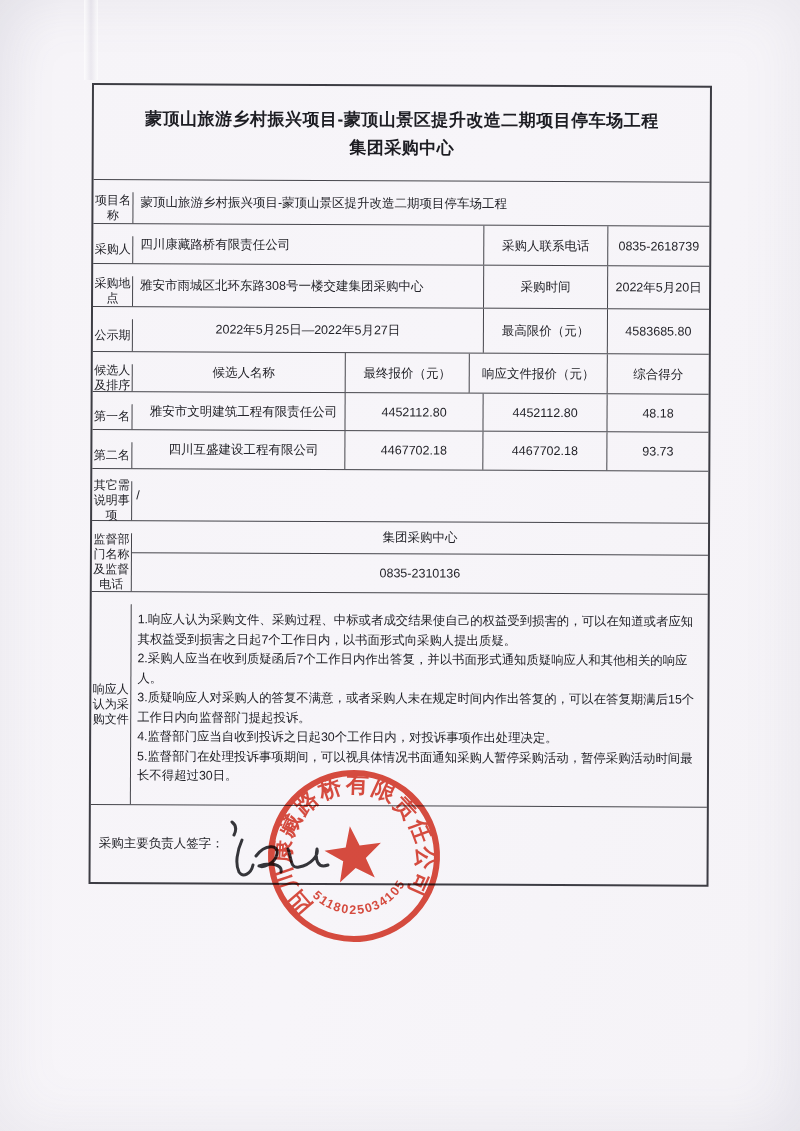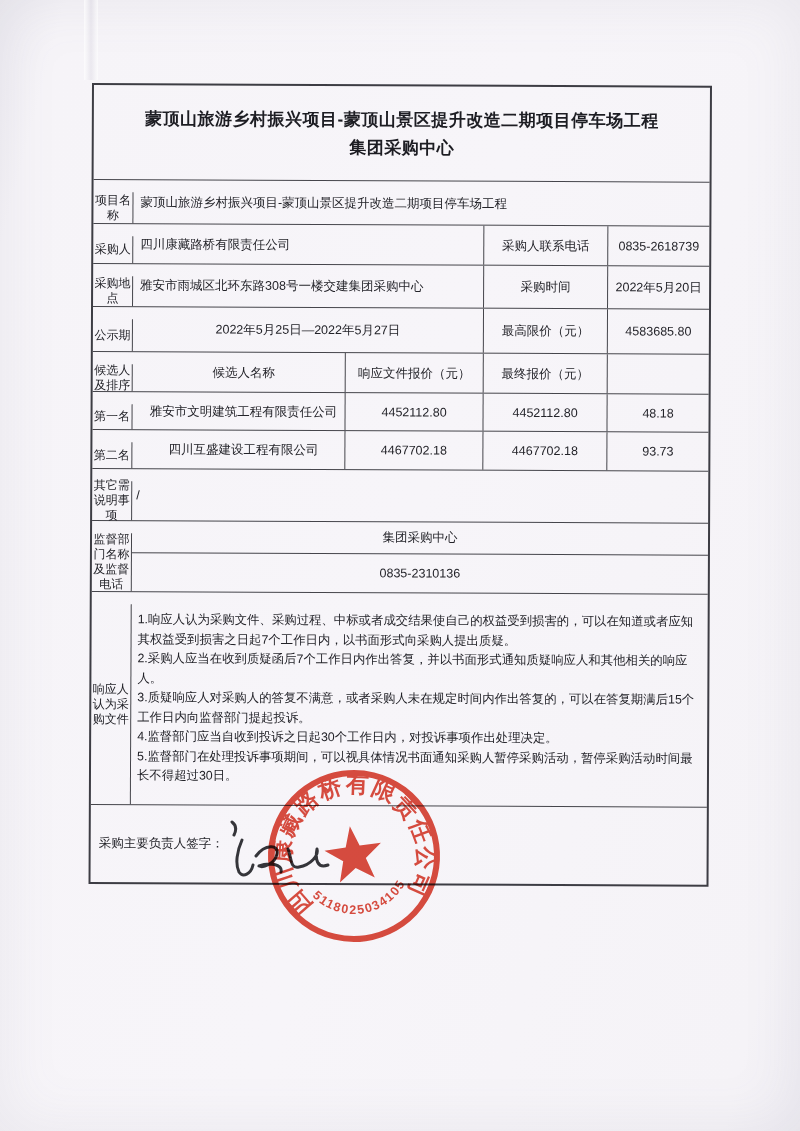--- a/index.html
+++ b/index.html
@@ -97,22 +97,23 @@
     <div class="row r-publicity">
       <div class="c lab">公示期</div>
       <div class="c w1">2022年5月25日—2022年5月27日</div>
       <div class="c w2">最高限价（元）</div>
       <div class="c w3 last">4583685.80</div>
     </div>
 
     <div class="row r-chead">
       <div class="c lab">候选人及排序</div>
       <div class="c cn">候选人名称</div>
+      <div class="c cf">最终报价（元）</div>
       <div class="c cq">响应文件报价（元）</div>
-      <div class="c cf">最终报价（元）</div>
+      <div class="c cs last">综合得分</div>
     </div>
 
     <div class="row r-cand1">
       <div class="c lab">第一名</div>
       <div class="c cn">雅安市文明建筑工程有限责任公司</div>
       <div class="c cq">4452112.80</div>
       <div class="c cf">4452112.80</div>
       <div class="c cs last">48.18</div>
     </div>
 

